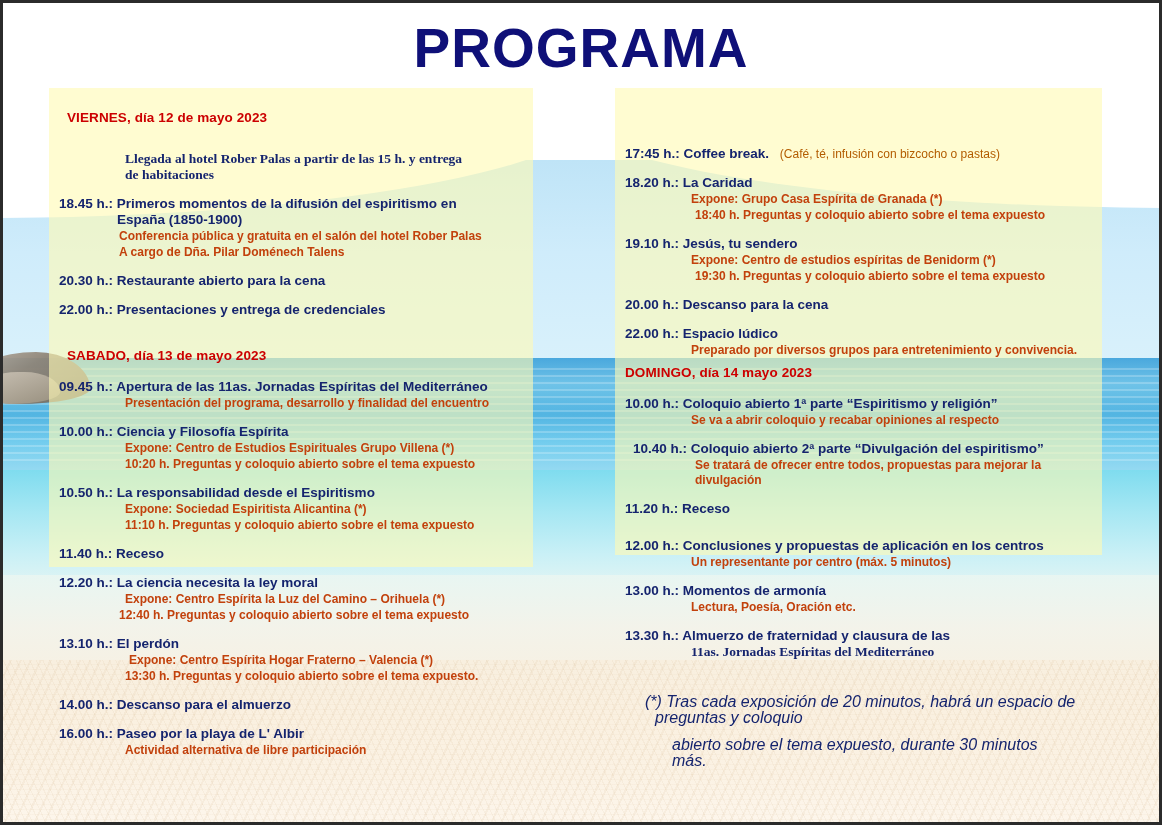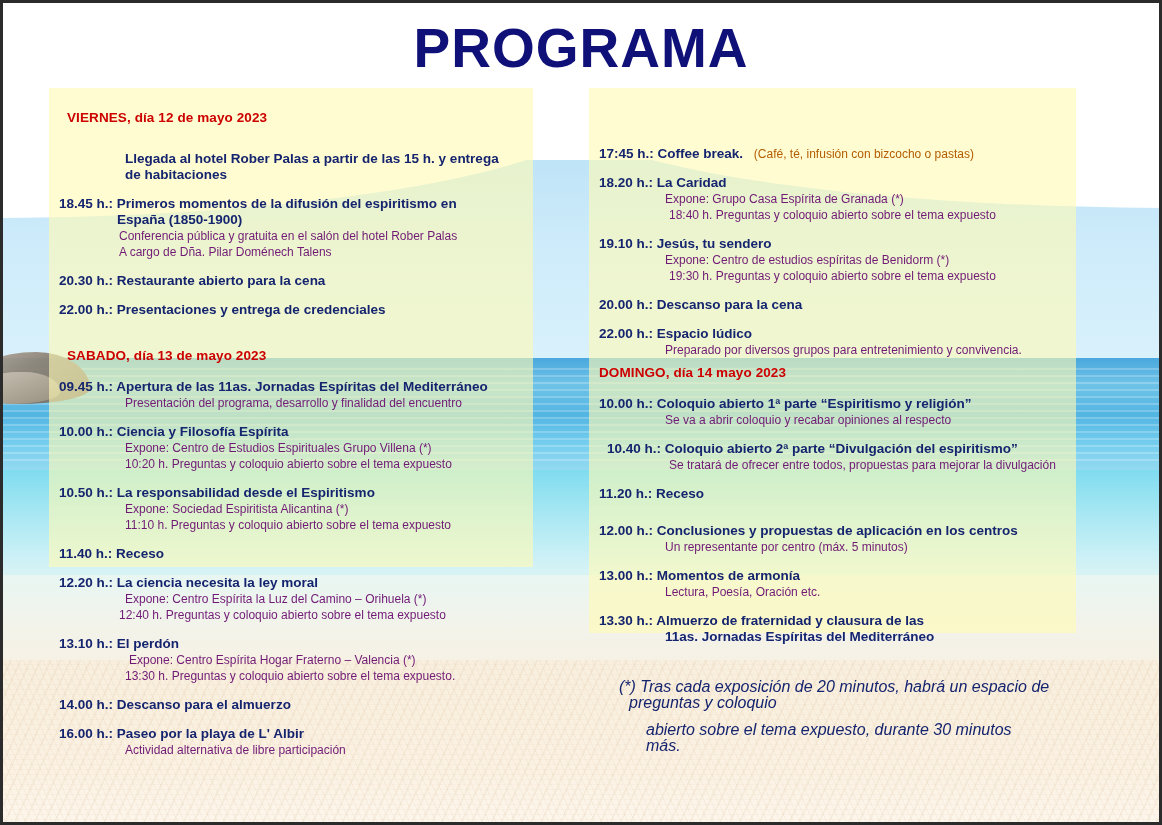--- a/index.html
+++ b/index.html
@@ -101,21 +101,21 @@
     color:#0f1078;
     font-family:"Liberation Sans","DejaVu Sans",sans-serif;
   }
 
   .panel{
     position:absolute;
     background:rgba(255,250,180,0.62);
     box-sizing:border-box;
   }
   #panel-left{left:49px;top:88px;width:484px;height:479px;padding:22px 14px 10px 10px;}
-  #panel-right{left:589px;top:88px;width:487px;height:545px;padding:22px 14px 10px 10px;}
+  #panel-right{left:615px;top:88px;width:487px;height:467px;padding:22px 14px 10px 10px;}
 
   .daygroup{margin:0;}
 
   .day-header{
     color:#cc0000;
     font-weight:bold;
     font-size:13.5px;
     margin:0 0 16px 8px;
     letter-spacing:.1px;
   }
@@ -137,28 +137,28 @@
     font-size:12px;
     margin-left:7px;
   }
   .entry-cont{
     color:#15246e;
     font-weight:bold;
     font-size:13.5px;
     line-height:16px;
     margin:0 0 0 58px;
   }
-  .entry-cont.ind2{margin-left:66px;}
+  .entry-cont.ind2{margin-left:66px;font-family:Liberation Serif, serif;}
 
   .sub{
-    color:#701a75;
+    color:#c2410c;
     font-size:12px;
     line-height:15px;
     margin:1px 0 0 62px;
-    font-weight:normal;
+    font-weight:bold;
   }
   .sub.ind-a{margin-left:60px;}
   .sub.ind-b{margin-left:66px;}
   .sub.ind-c{margin-left:70px;}
 
   .note{
     color:#15246e;
     font-size:16px;
     line-height:15.5px;
     font-style:italic;

